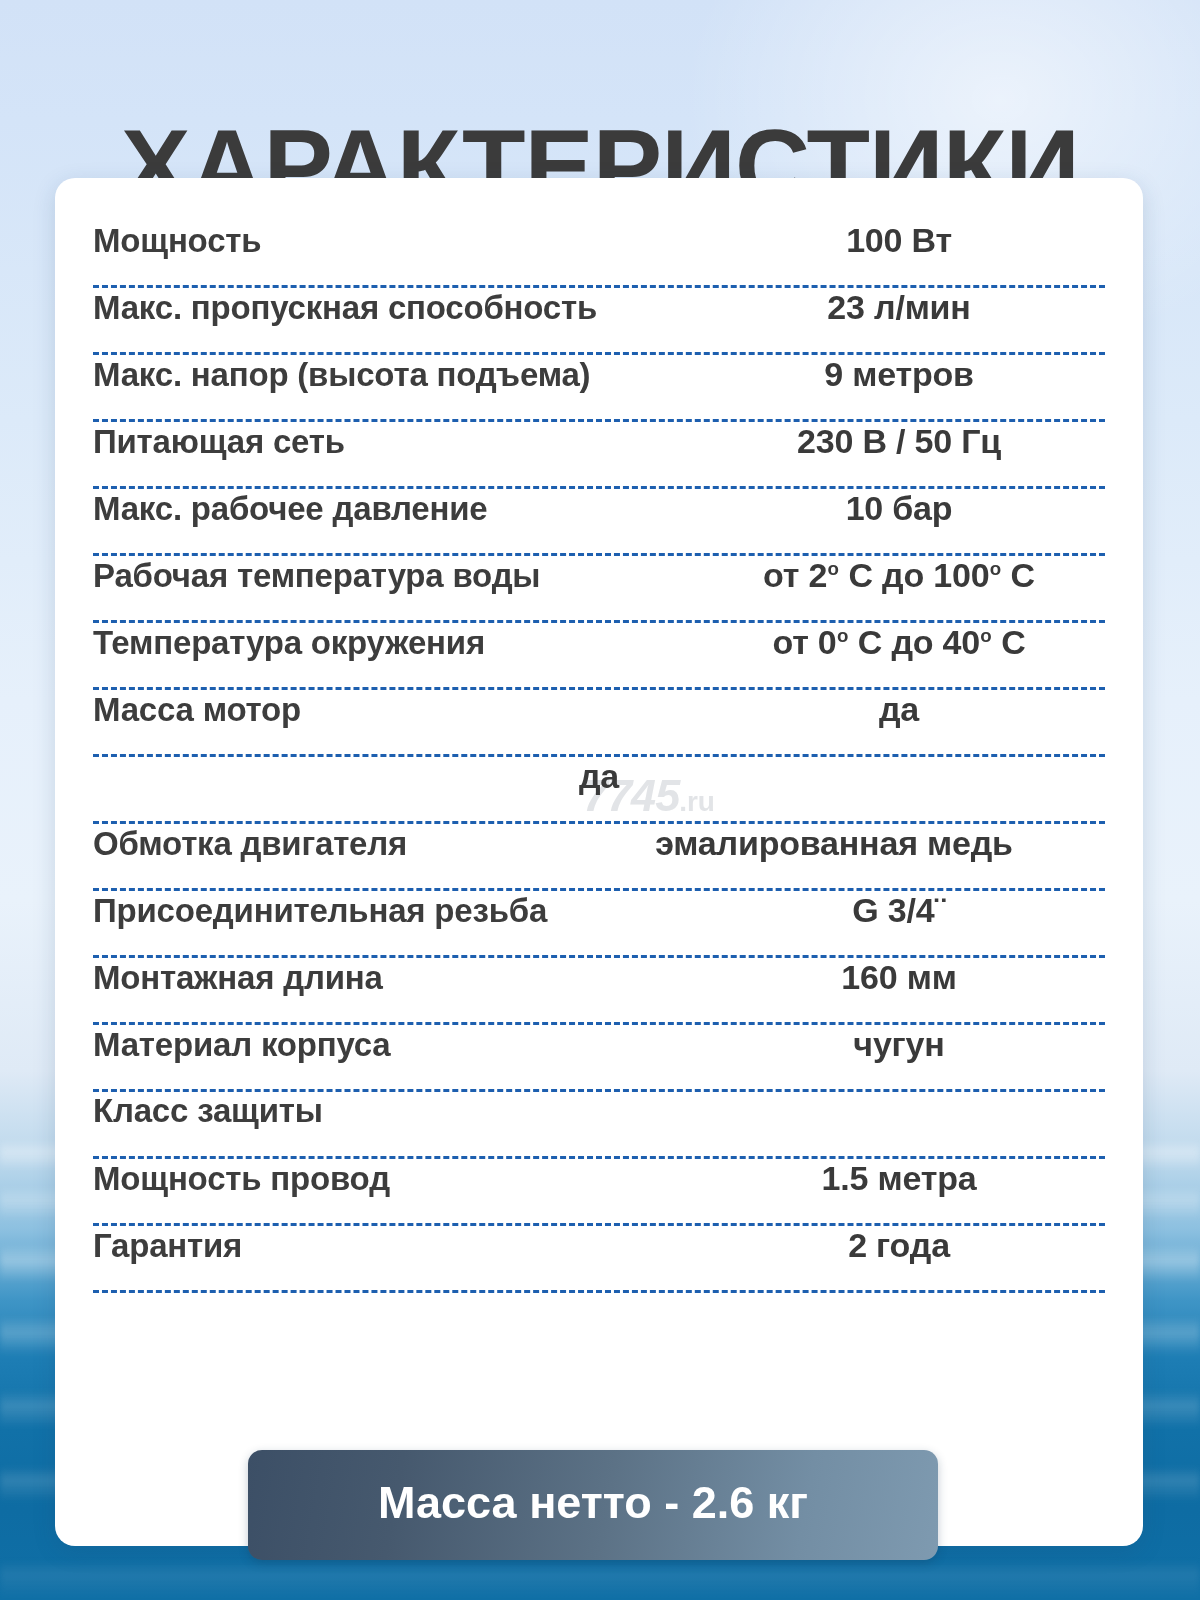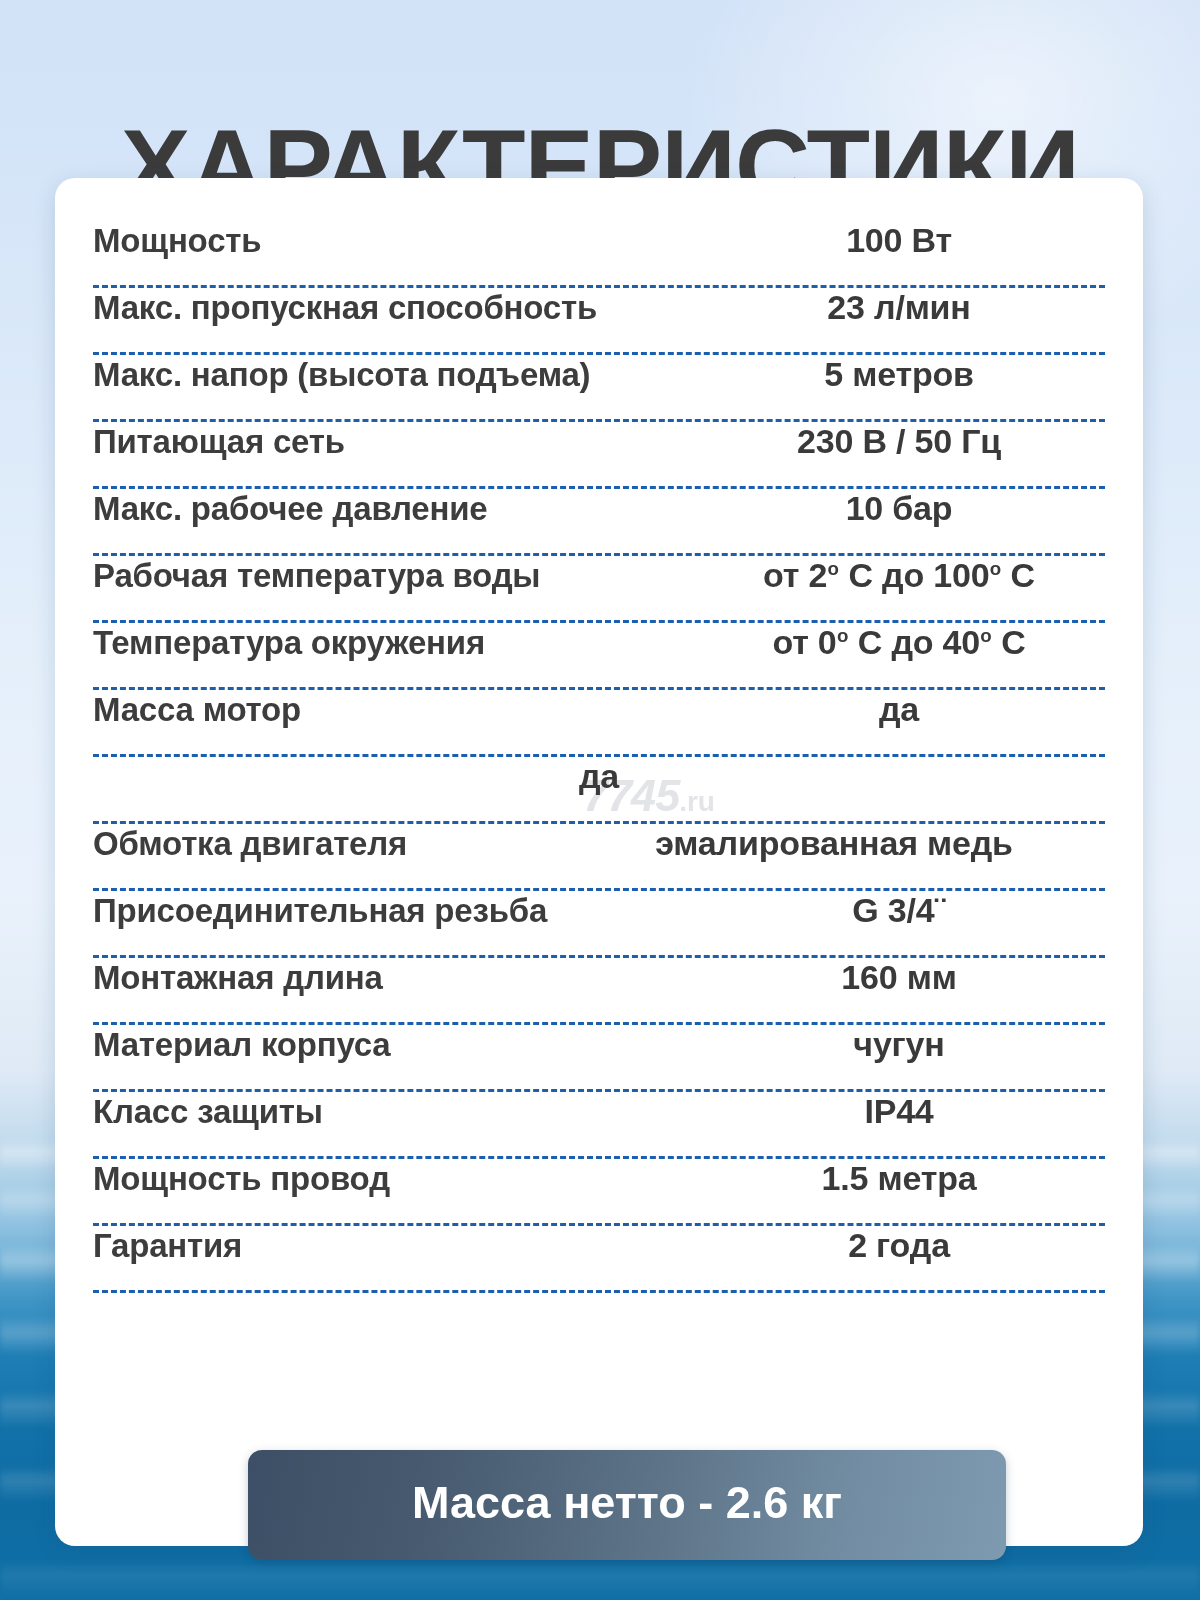--- a/index.html
+++ b/index.html
@@ -170,21 +170,21 @@
     padding: 0 0.02em;
   }
   
   .spec-row.wide .spec-label { flex: 0 0 470px; }
 
   
   .mass-banner {
     position: absolute;
     left: 248px;
     top: 1450px;
-    width: 758px;
+    width: 690px;
     height: 110px;
     border-radius: 14px;
     background: linear-gradient(100deg, #3c4f66 0%, #46596e 22%, #5c7286 52%, #738ea4 80%, #7e9ab0 100%);
     box-shadow: 0 3px 10px rgba(20, 50, 80, 0.25);
     display: flex;
     align-items: center;
     justify-content: center;
     z-index: 5;
   }
   .mass-banner-text {
@@ -216,21 +216,21 @@
       <div class="spec-row">
         <div class="spec-label">Мощность</div>
         <div class="spec-value">100 Вт</div>
       </div>
       <div class="spec-row">
         <div class="spec-label">Макс. пропускная способность</div>
         <div class="spec-value">23 л/мин</div>
       </div>
       <div class="spec-row">
         <div class="spec-label">Макс. напор (высота подъема)</div>
-        <div class="spec-value">5 метров</div>
+        <div class="spec-value">9 метров</div>
       </div>
       <div class="spec-row">
         <div class="spec-label">Питающая сеть</div>
         <div class="spec-value">230 В / 50 Гц</div>
       </div>
       <div class="spec-row">
         <div class="spec-label">Макс. рабочее давление</div>
         <div class="spec-value">10 бар</div>
       </div>
       <div class="spec-row">
@@ -259,21 +259,20 @@
       <div class="spec-row">
         <div class="spec-label">Монтажная длина</div>
         <div class="spec-value">160 мм</div>
       </div>
       <div class="spec-row">
         <div class="spec-label">Материал корпуса</div>
         <div class="spec-value">чугун</div>
       </div>
       <div class="spec-row">
         <div class="spec-label">Класс защиты</div>
-        <div class="spec-value">IP44</div>
       </div>
       <div class="spec-row">
         <div class="spec-label">Мощность провод</div>
         <div class="spec-value">1.5 метра</div>
       </div>
       <div class="spec-row">
         <div class="spec-label">Гарантия</div>
         <div class="spec-value">2 года</div>
       </div>
     </div>

